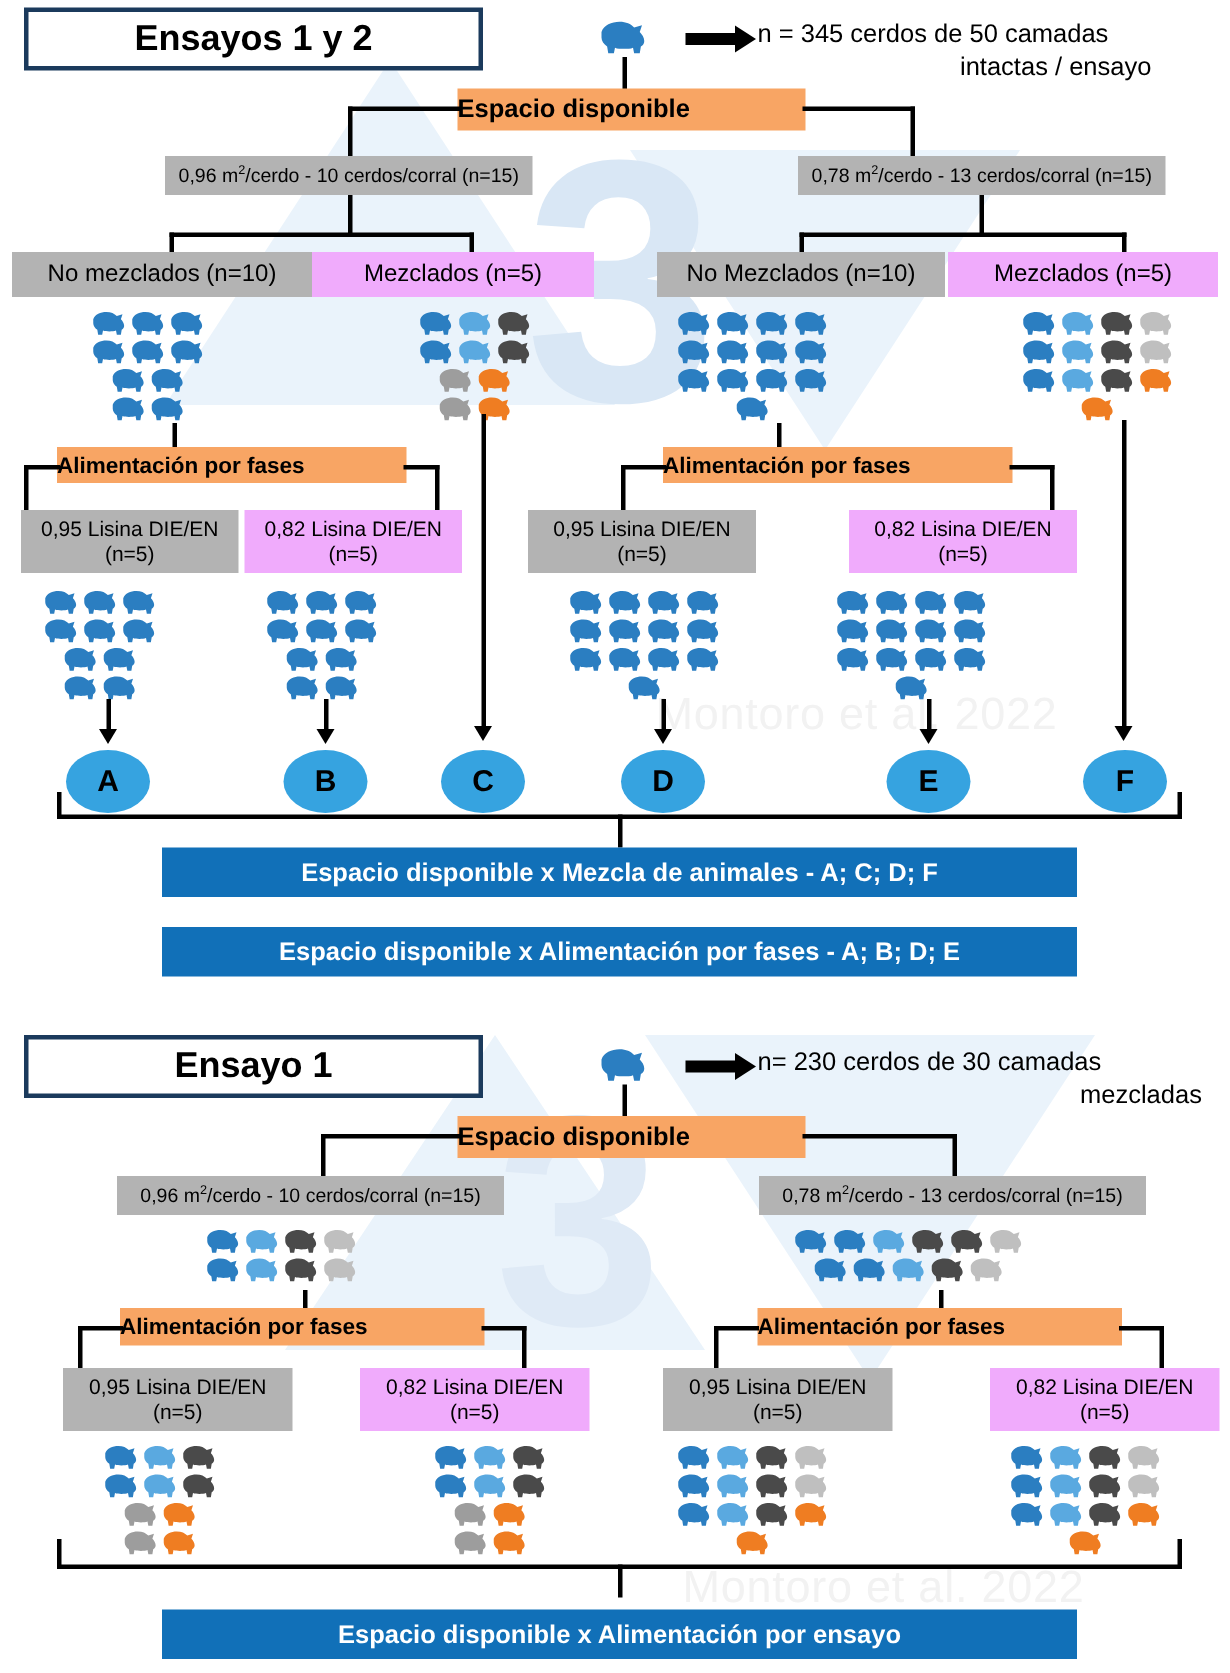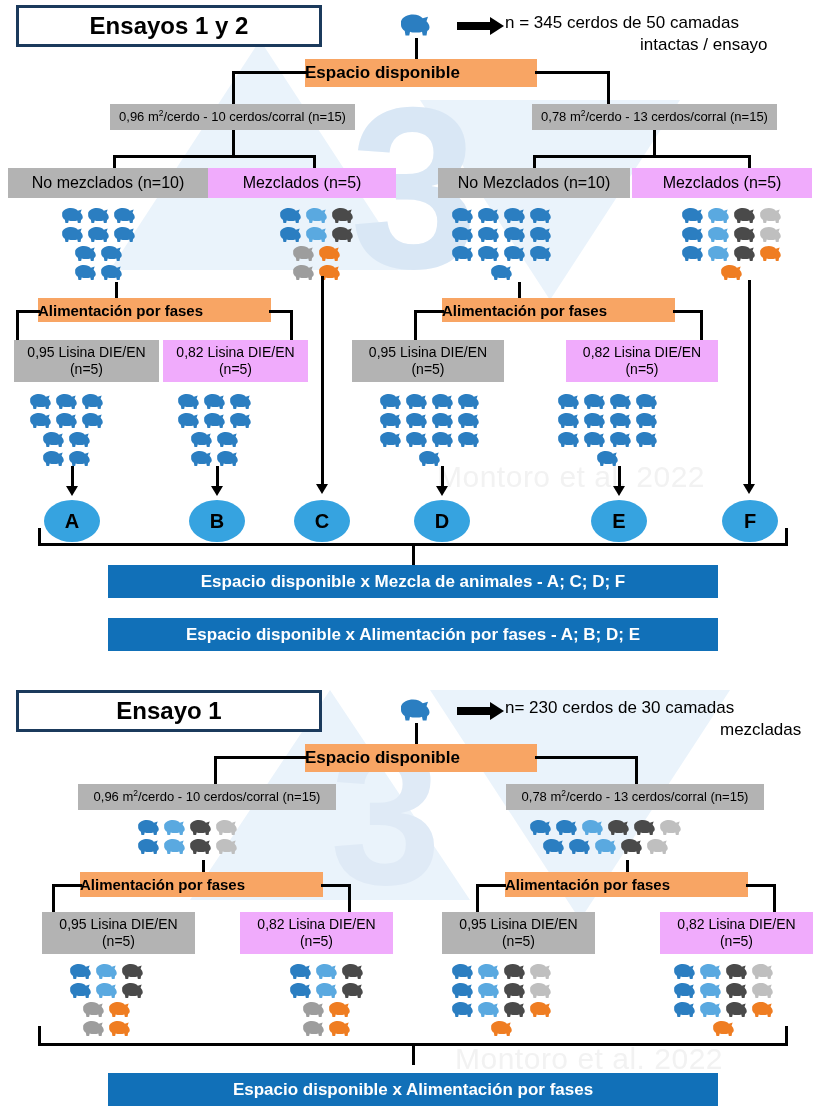--- a/index.html
+++ b/index.html
@@ -1215,16 +1215,16 @@
         </span>
       </div>
     </div>
 
   <div class="ln3 hln3" style="left:38px;top:1043px;width:750px;"></div>
   <div class="vln3" style="left:38px;top:1026px;height:20px;"></div>
   <div class="vln3" style="left:785px;top:1026px;height:20px;"></div>
   <div class="vln3" style="left:412px;top:1043px;height:22px;"></div>
 
   <div class="blue-bar" style="left:108px;top:1073px;width:610px;height:33px;font-size:17px;">
-    <span>Espacio disponible x Alimentación por fases</span>
+    <span>Espacio disponible x Alimentación por ensayo</span>
   </div>
 
 </div>
 
 </body></html>

